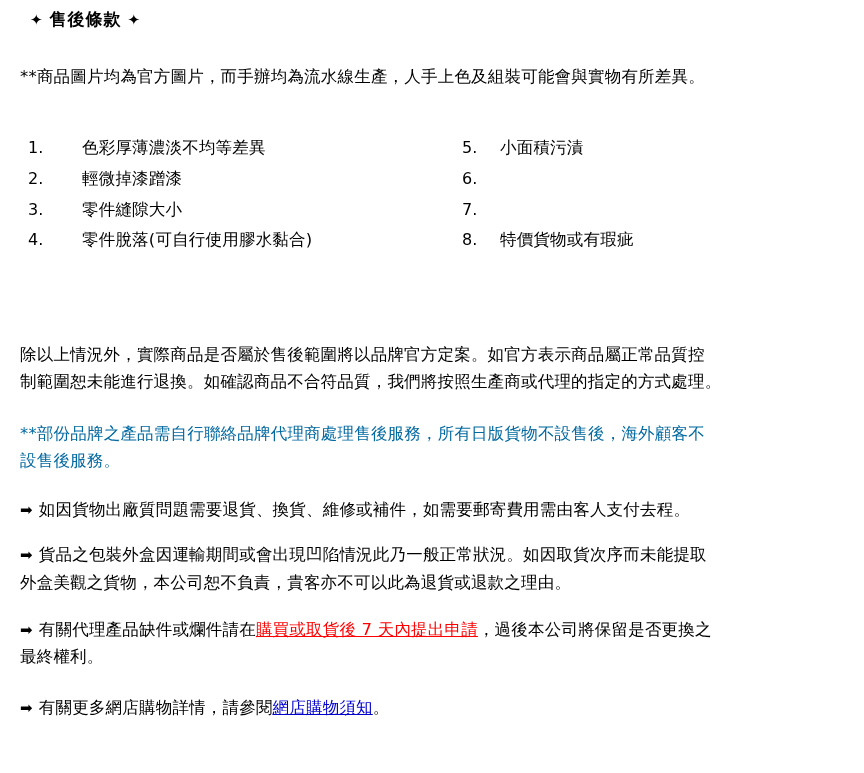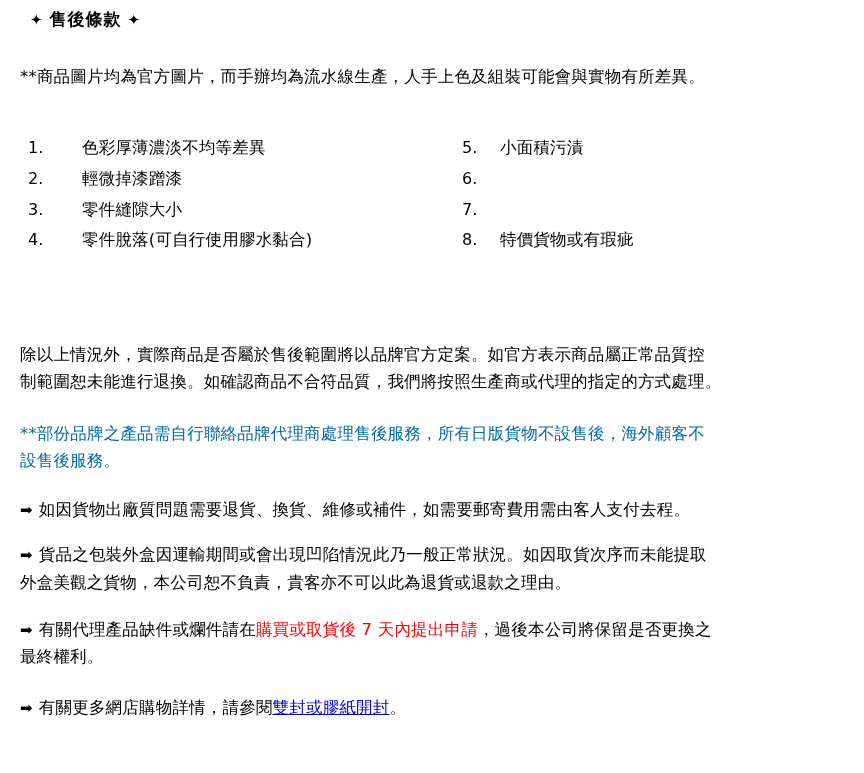--- a/index.html
+++ b/index.html
@@ -91,20 +91,21 @@
   }
   .red-block {
     color: #0369a1;
     font-size: 16.5px;
     line-height: 1.65;
     letter-spacing: 0.2px;
     margin: 0;
   }
   .red-underline {
     color: #ff0000;
+    text-decoration: underline;
   }
   .link {
     color: #0000cc;
     text-decoration: underline;
     cursor: pointer;
   }
 </style>
 </head>
 <body>
 
@@ -186,16 +187,16 @@
   <div class="spacer-18"></div>
 
   <p class="arrow-para tight">
     <span class="arrow">➡</span><span>有關代理產品缺件或爛件請在</span><span class="red-underline">購買或取貨後 7 天內提出申請</span><span>，過後本公司將保留是否更換之</span>
   </p>
   <p class="para">最終權利。</p>
 
   <div class="spacer-22"></div>
 
   <p class="arrow-para">
-    <span class="arrow">➡</span><span>有關更多網店購物詳情，請參閱</span><span class="link">雙封或膠紙開封</span><span>。</span>
+    <span class="arrow">➡</span><span>有關更多網店購物詳情，請參閱</span><span class="link">網店購物須知</span><span>。</span>
   </p>
 
 </div>
 
 </body></html>

